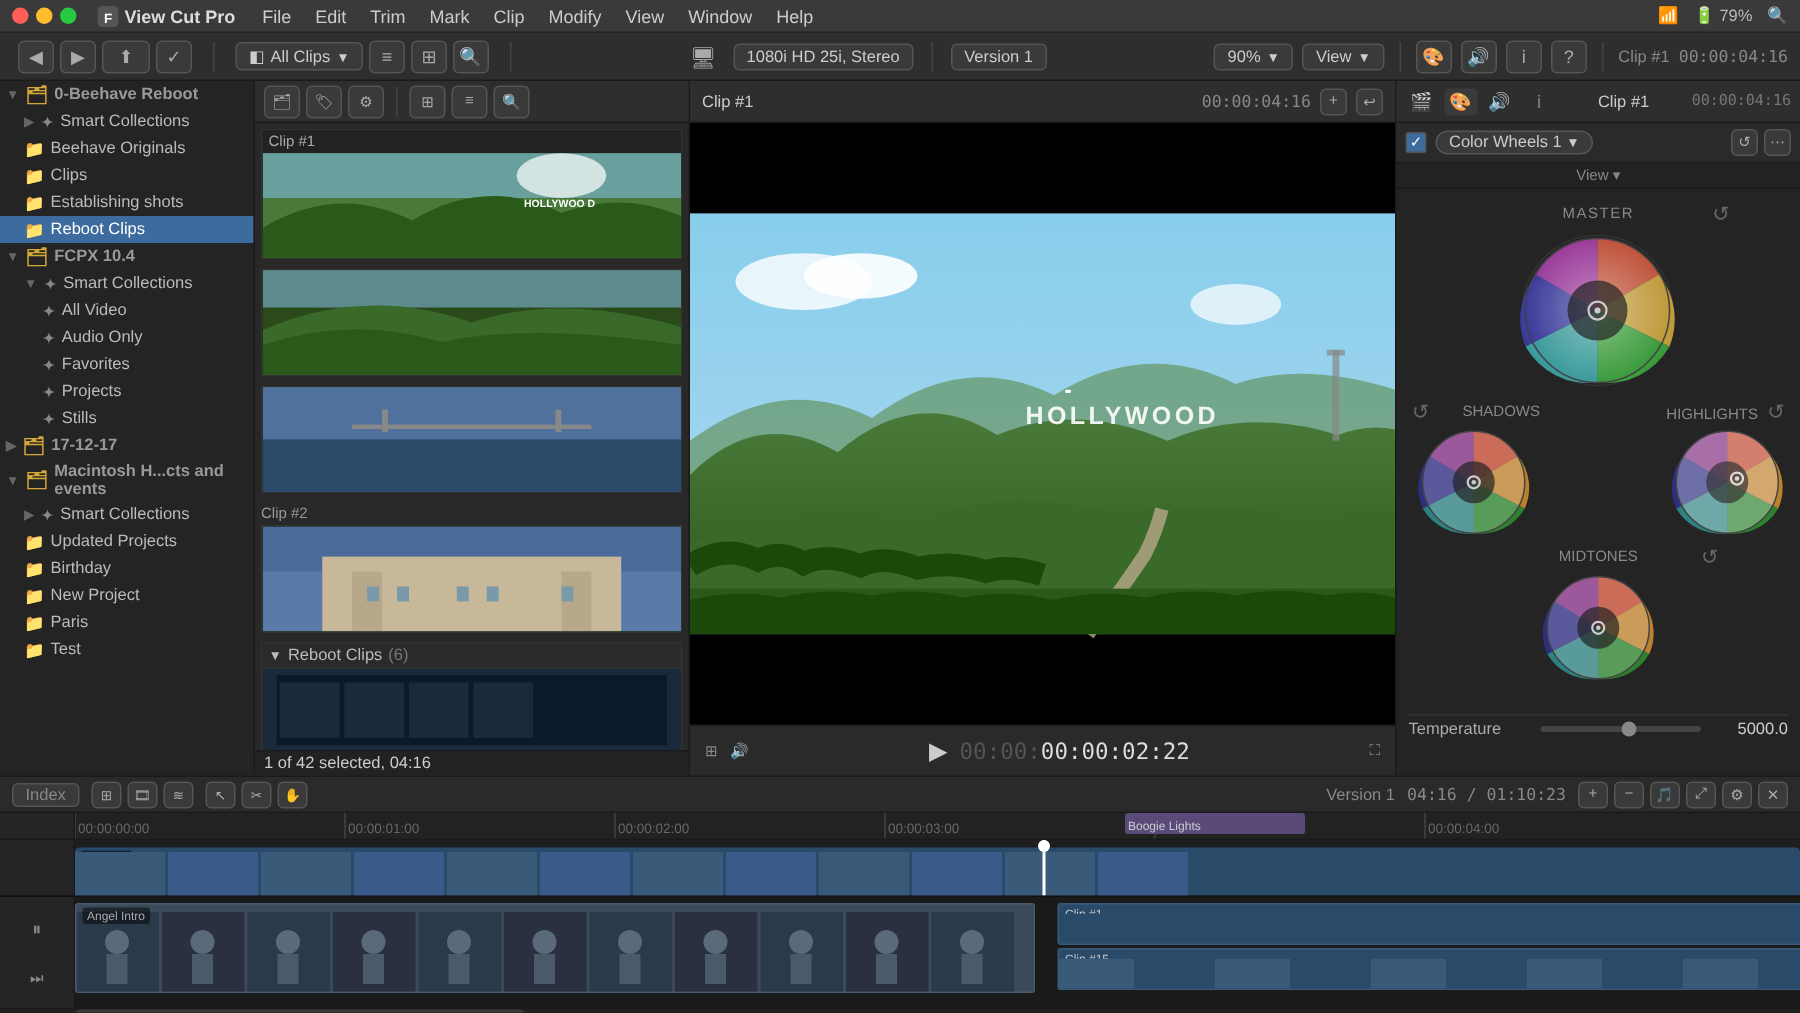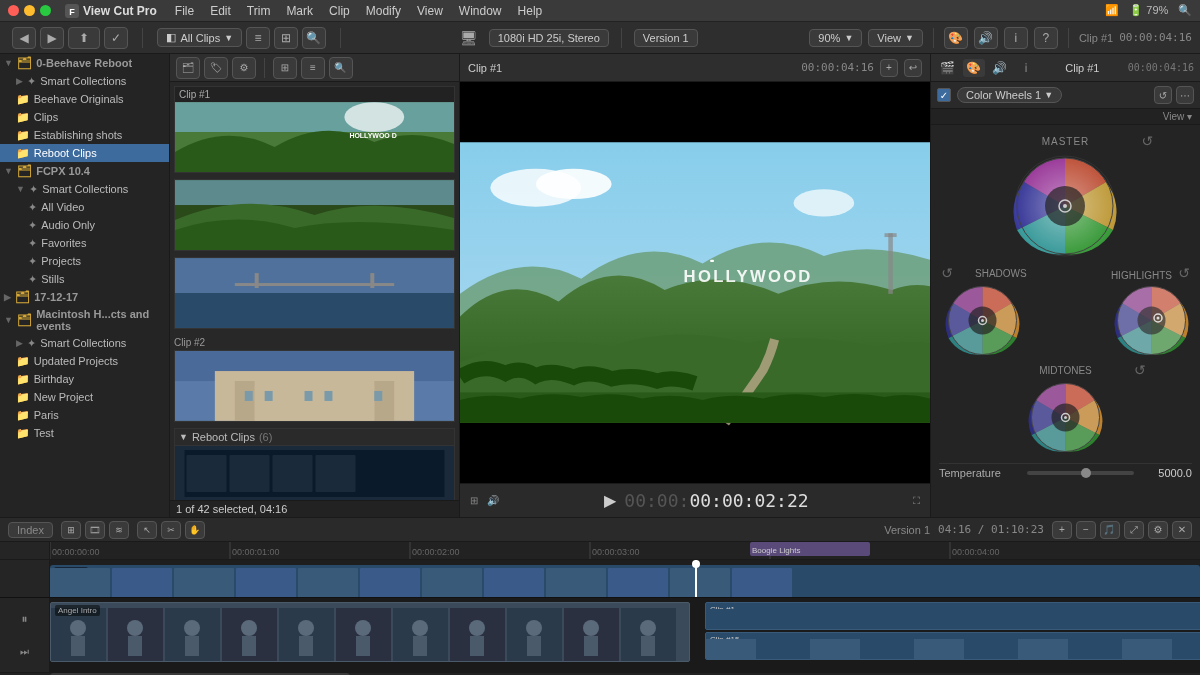--- a/index.html
+++ b/index.html
@@ -442,21 +442,21 @@
         <path d="M0 340 Q40 330 80 338 Q120 328 160 336 Q200 328 240 338 Q280 330 320 340 Q360 330 400 338 Q440 328 480 336 Q520 328 560 336 Q590 330 620 338 L620 370 L0 370Z" fill="#1a4a0a"></path>
       </svg>
     </div>
     <div class="viewer-controls-bottom">
       <div style="font-size:10px;color:#888;">
         <span style="cursor:pointer;">⊞</span>
         <span style="cursor:pointer;margin-left:6px;">🔊</span>
       </div>
       <div class="viewer-controls">
         <span class="play-btn">▶</span>
-        <span style="font-size:18px;color:#ddd;font-family:monospace;">
+        <span style="font-size:15px;color:#ddd;font-family:monospace;">
           <span style="color:#555;">00:00:</span><span style="color:#ddd;">00:00:02:22</span>
         </span>
       </div>
       <div style="font-size:10px;color:#888;">
         <span style="cursor:pointer;">⛶</span>
       </div>
     </div>
   </div>
 
   <div class="inspector">
@@ -478,21 +478,21 @@
       <div class="dropdown-pill">
         <span>Color Wheels 1</span>
         <span style="font-size:9px;">▼</span>
       </div>
       <div style="margin-left:auto;display:flex;gap:4px;">
         <div class="toolbar-btn" style="width:18px;height:18px;font-size:10px;">↺</div>
         <div class="toolbar-btn" style="width:18px;height:18px;font-size:10px;">⋯</div>
       </div>
     </div>
 
-    <div style="display:flex;justify-content:flex-end;padding:2px 8px;background:#222;border-bottom:1px solid #1a1a1a;">
+    <div style="display:flex;justify-content:center;padding:2px 8px;background:#222;border-bottom:1px solid #1a1a1a;">
       <span style="font-size:10px;color:#888;cursor:pointer;">View ▾</span>
     </div>
 
     <div class="color-wheels">
 
       <div class="master-wheel-wrap">
         <div style="display:flex;flex-direction:column;align-items:center;gap:2px;">
           <div style="display:flex;align-items:center;gap:50px;">
             <div style="width:16px;"></div>
             <span style="font-size:10px;color:#888;text-transform:uppercase;letter-spacing:1px;">MASTER</span>
@@ -599,21 +599,21 @@
           <path d="M37.5 37.5 L3.5 55 A34 34 0 0 1 8 20 Z" fill="#3333aa" opacity="0.7"></path>
           <path d="M37.5 37.5 L8 20 A34 34 0 0 1 37.5 3.5 Z" fill="#aa33aa" opacity="0.7"></path>
           <circle cx="37.5" cy="37.5" r="34" fill="white" opacity="0.2"></circle>
           <circle cx="37.5" cy="37.5" r="14" fill="#222" opacity="0.7"></circle>
           <circle cx="37.5" cy="37.5" r="4" fill="none" stroke="#ccc" stroke-width="1.5"></circle>
           <circle cx="37.5" cy="37.5" r="1.5" fill="#ccc"></circle>
           <circle cx="37.5" cy="37.5" r="34" fill="none" stroke="#444" stroke-width="1"></circle>
         </svg>
       </div>
 
-      <div style="margin-top:8px;">
+      <div style="margin-top:20px;">
         <div class="param-row">
           <span class="param-label">Temperature</span>
           <div class="param-slider">
             <div class="param-slider-thumb" style="left:50%;"></div>
           </div>
           <span class="param-value">5000.0</span>
         </div>
       </div>
 
     </div>

